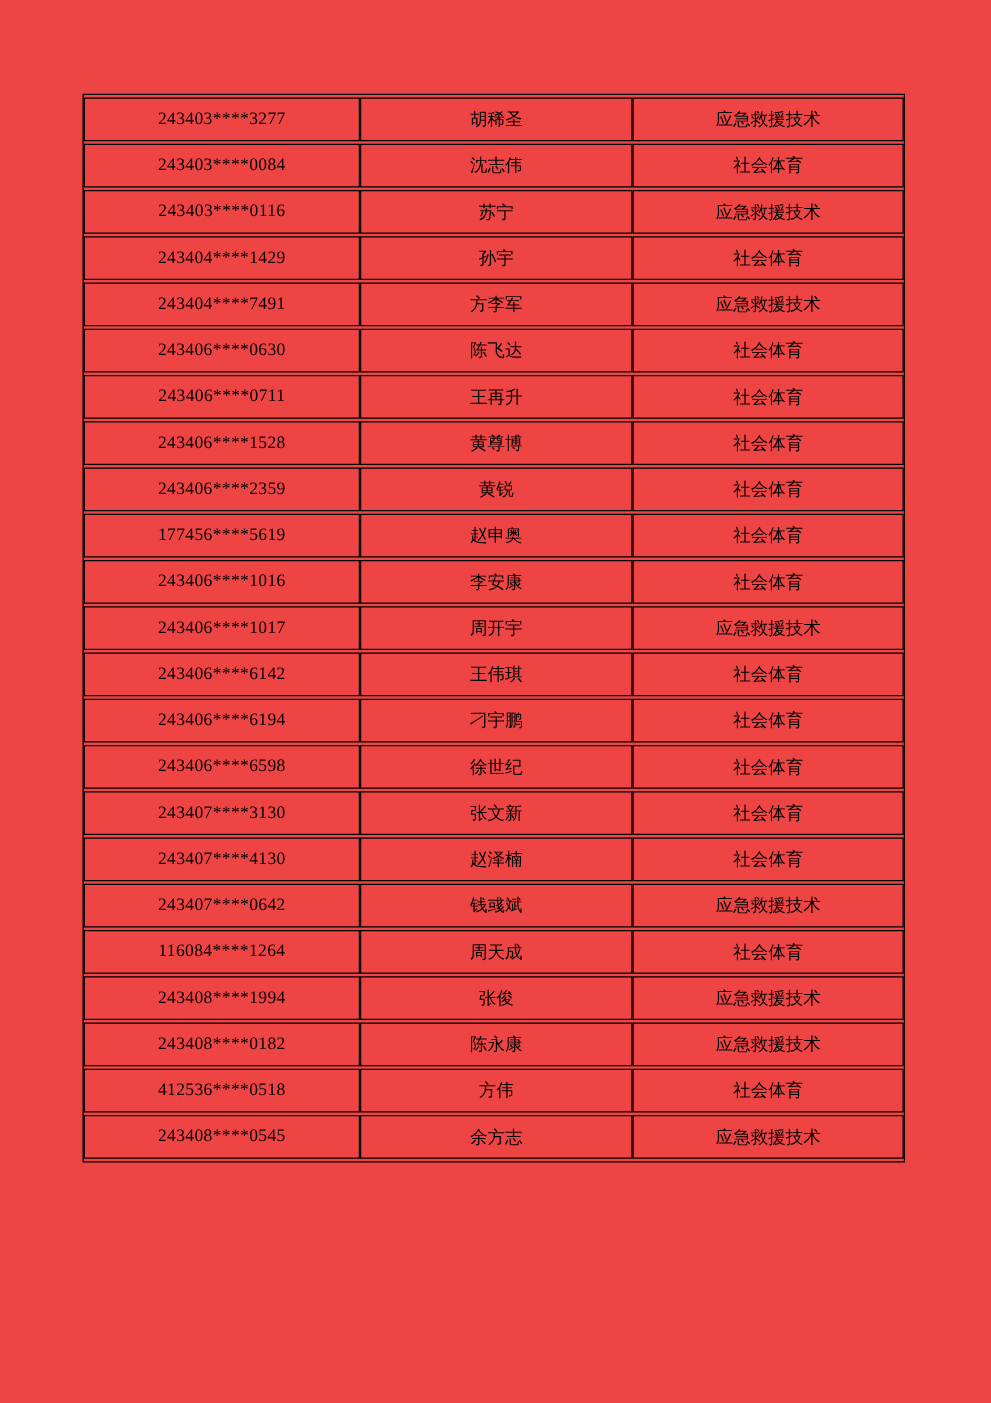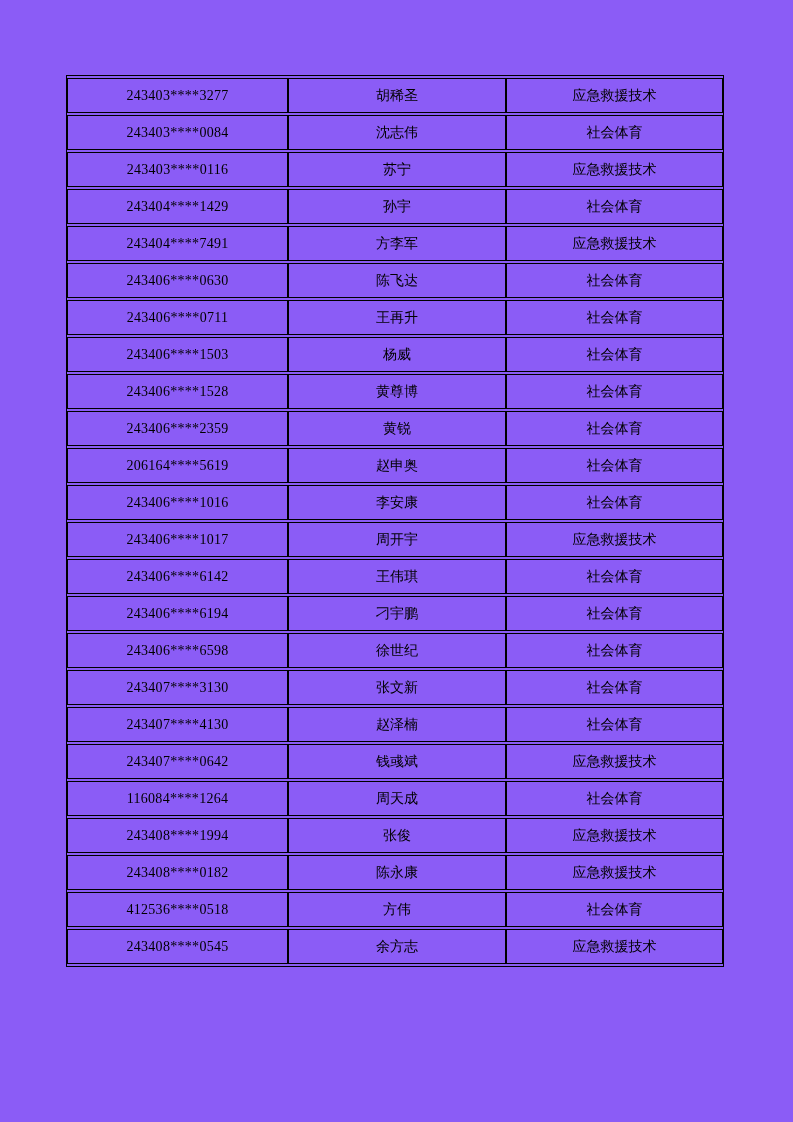--- a/index.html
+++ b/index.html
@@ -9,21 +9,21 @@
   }
   body {
     width: 793px;
     height: 1122px;
     font-family: "Liberation Serif", "DejaVu Serif", serif;
   }
   .page {
     position: relative;
     width: 793px;
     height: 1122px;
-    background: #8b5cf6;
+    background: #ef4444;
     overflow: hidden;
   }
   table.roster {
     position: absolute;
     left: 66px;
     top: 75px;
     width: 656px;
     table-layout: fixed;
     border-collapse: separate;
     border-spacing: 0 2px;
@@ -82,36 +82,31 @@
     <td class="col-id">243406****0630</td>
     <td class="col-name">陈飞达</td>
     <td class="col-major">社会体育</td>
   </tr>
         <tr>
     <td class="col-id">243406****0711</td>
     <td class="col-name">王再升</td>
     <td class="col-major">社会体育</td>
   </tr>
         <tr>
-    <td class="col-id">243406****1503</td>
-    <td class="col-name">杨威</td>
-    <td class="col-major">社会体育</td>
-  </tr>
-        <tr>
     <td class="col-id">243406****1528</td>
     <td class="col-name">黄尊博</td>
     <td class="col-major">社会体育</td>
   </tr>
         <tr>
     <td class="col-id">243406****2359</td>
     <td class="col-name">黄锐</td>
     <td class="col-major">社会体育</td>
   </tr>
         <tr>
-    <td class="col-id">206164****5619</td>
+    <td class="col-id">177456****5619</td>
     <td class="col-name">赵申奥</td>
     <td class="col-major">社会体育</td>
   </tr>
         <tr>
     <td class="col-id">243406****1016</td>
     <td class="col-name">李安康</td>
     <td class="col-major">社会体育</td>
   </tr>
         <tr>
     <td class="col-id">243406****1017</td>

